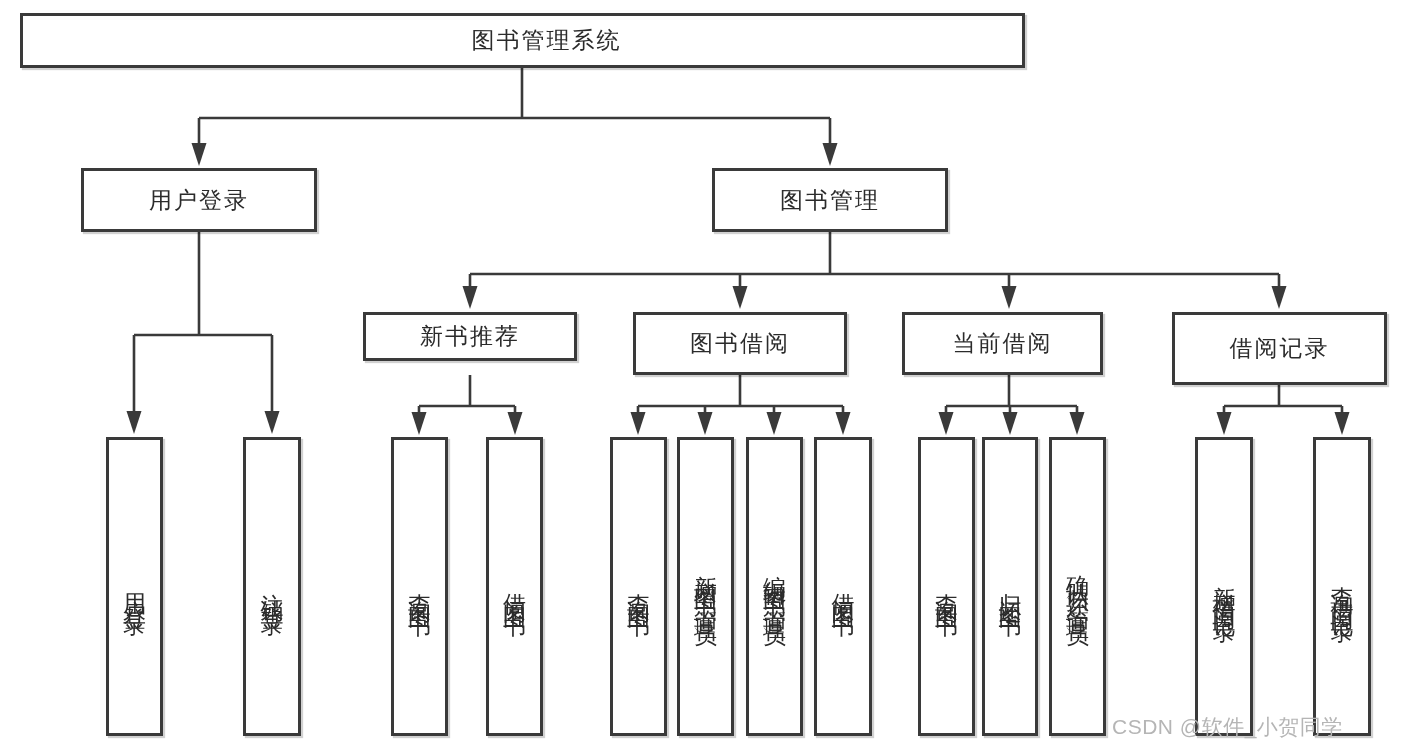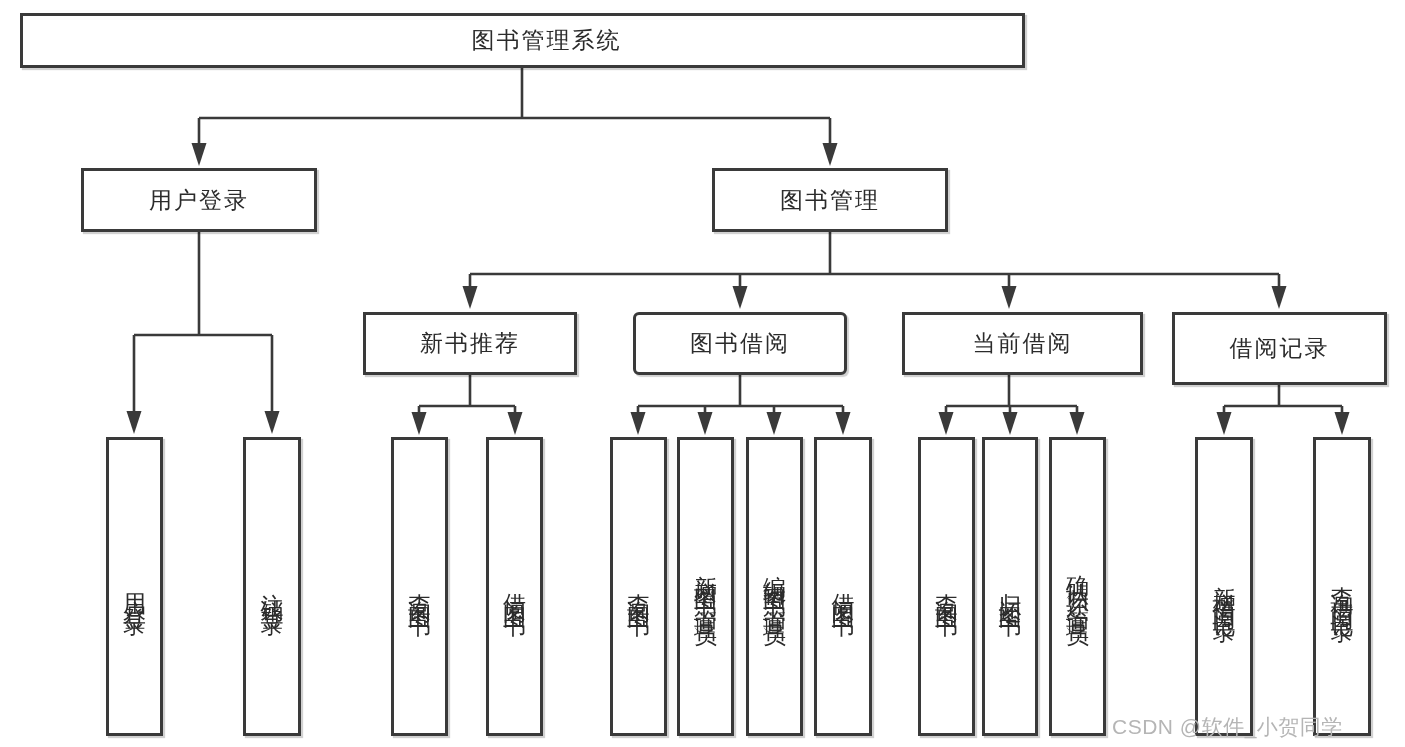--- a/index.html
+++ b/index.html
@@ -26,23 +26,23 @@
   .v{
     writing-mode:vertical-rl;
     letter-spacing:7px;
     line-height:1;
     padding-top:4px;
   }
   
   #n-root   {left:20px;  top:13px;  width:1005px;height:55px;padding-left:48px;}
   #n-login  {left:81px;  top:168px; width:236px; height:64px;}
   #n-mgmt   {left:712px; top:168px; width:236px; height:64px;}
-  #n-rec    {left:363px; top:312px; width:214px; height:63px;}
-  #n-borrow {left:633px; top:312px; width:214px; height:63px;border-radius:6px;}
-  #n-cur    {left:902px; top:312px; width:241px; height:63px;font-family:Liberation Mono, monospace;}
+  #n-rec    {left:363px; top:312px; width:214px; height:49px;}
+  #n-borrow {left:633px; top:312px; width:214px; height:63px;}
+  #n-cur    {left:902px; top:312px; width:201px; height:63px;font-family:Liberation Mono, monospace;}
   #n-hist   {left:1172px;top:312px; width:215px; height:73px;}
   .leaf{top:437px;height:299px;}
   #l-login1 {left:106px; width:57px;}
   #l-login2 {left:243px; width:58px;}
   #l-rec1   {left:391px; width:57px;}
   #l-rec2   {left:486px; width:57px;}
   #l-bor1   {left:610px; width:57px;}
   #l-bor2   {left:677px; width:57px;}
   #l-bor3   {left:746px; width:57px;}
   #l-bor4   {left:814px; width:58px;}

